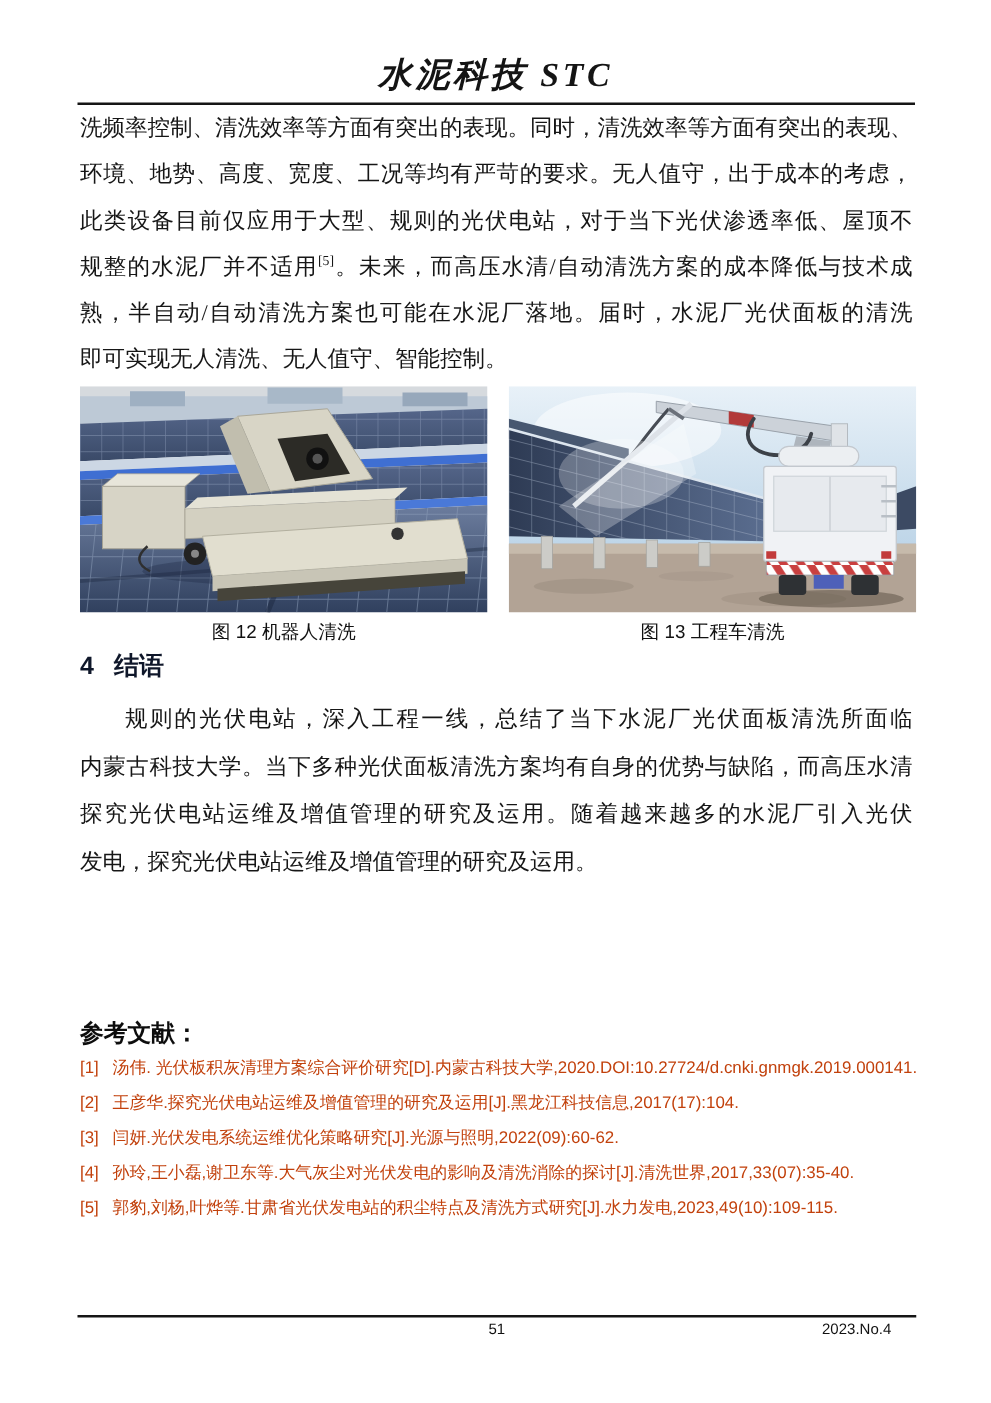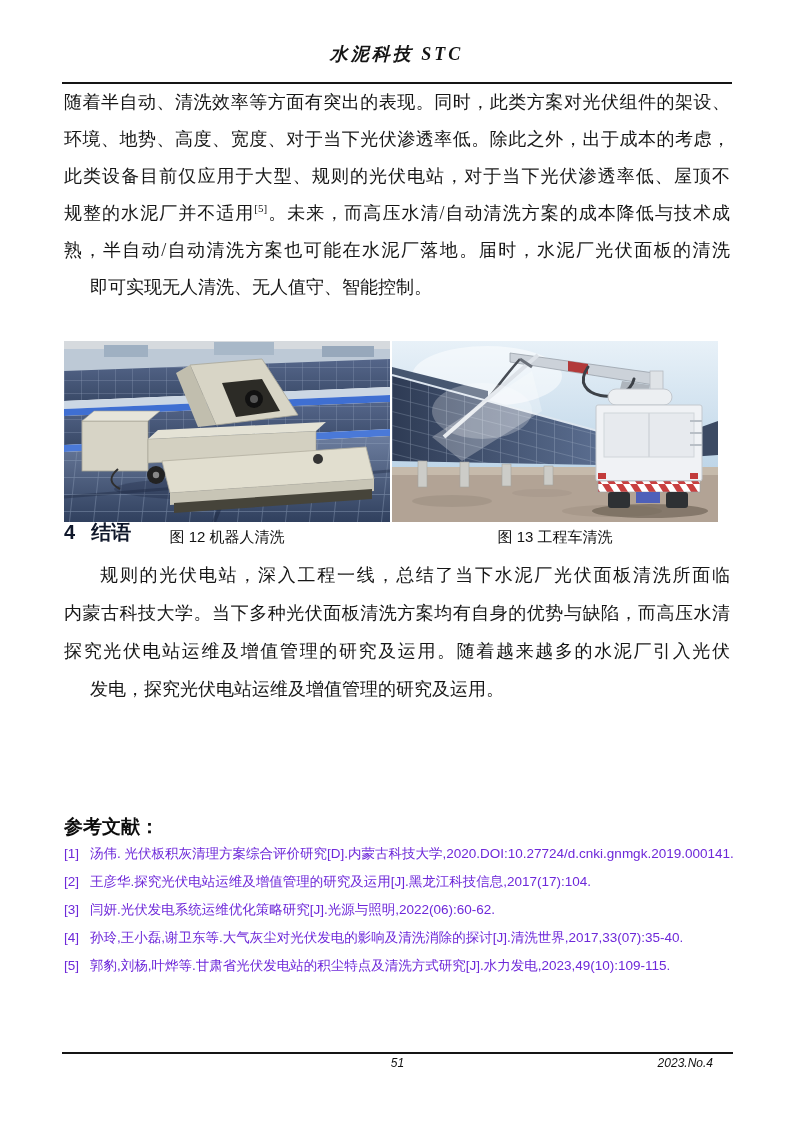--- a/index.html
+++ b/index.html
@@ -3,74 +3,74 @@
 <meta charset="utf-8">
 <style>
   html,body{margin:0;padding:0;background:#ffffff;}
   .page{
     position:relative;width:793px;height:1122px;background:#ffffff;
     font-family:"Liberation Serif", serif;color:#141414;overflow:hidden;
   }
   
   .hdr-title{
     position:absolute;top:42px;left:0;width:793px;text-align:center;
-    font-size:18px;font-weight:bold;font-style:italic;letter-spacing:3px;
+    font-size:27px;font-weight:bold;font-style:italic;letter-spacing:3px;
     font-family:"Liberation Serif", serif;
   }
   .hdr-rule{position:absolute;top:82px;left:62px;width:670px;height:2px;background:#151515;}
   
   .para{position:absolute;left:64px;width:666px;}
   .p1{top:84px;}
   .p2{top:556px;}
   .jl{
     font-size:18px;text-align:justify;text-align-last:justify;
     white-space:normal;color:#161616;
   }
   .p1 .jl{height:37px;line-height:37px;}
   .p2 .jl{height:38px;line-height:38px;}
-  .jl-end{text-align-last:left;margin-left:26px;}
+  .jl-end{text-align-last:left;}
   .indent{text-indent:36px;}
   sup.supref{font-size:11px;line-height:0;vertical-align:super;}
   
-  .figrow{position:absolute;top:309px;left:64px;width:669px;display:flex;gap:2px;margin-top:32px;}
+  .figrow{position:absolute;top:309px;left:64px;width:669px;display:flex;gap:17px;}
   figure{margin:0;width:326px;}
   figure svg{display:block;width:326px;height:181px;}
   figcaption{
     margin-top:6px;text-align:center;font-size:15px;color:#111;
     font-family:"Liberation Sans", sans-serif;
   }
   
   .sec{
     position:absolute;top:519px;left:64px;font-weight:bold;font-size:20px;
     font-family:"Liberation Sans", sans-serif;color:#0f172a;
   }
   .sec-num{margin-right:16px;}
   
   .refs{position:absolute;top:814px;left:64px;width:669px;font-family:"Liberation Sans", sans-serif;}
   .refs-h{font-weight:bold;font-size:19px;height:18px;margin-bottom:8px;color:#0d0d0d;}
-  .ref{font-size:13.5px;line-height:28px;height:28px;white-space:nowrap;color:#6d28d9;}
+  .ref{font-size:13.5px;line-height:28px;height:28px;white-space:nowrap;color:#c2410c;}
   .ref-id{display:inline-block;width:26px;}
   
   .ftr-rule{position:absolute;top:1052px;left:62px;width:671px;height:2px;background:#151515;}
   .ftr{position:absolute;top:1056px;left:62px;width:671px;height:18px;
-       font-family:"Liberation Sans", sans-serif;font-size:12px;color:#111;font-style:italic;}
+       font-family:"Liberation Sans", sans-serif;font-size:12px;color:#111;}
   .pageno{position:absolute;left:50%;transform:translateX(-50%);}
   .issue{position:absolute;right:20px;}
 </style>
 </head>
 <body>
 
 <div class="page">
 
   <div class="hdr-title">水泥科技 STC</div>
   <div class="hdr-rule"></div>
 
   <div class="para p1">
-    <div class="jl">随着半自动、清洗效率等方面有突出的表现。同时，此类方案对光伏组件的架设、</div>
-    <div class="jl">环境、地势、高度、宽度、对于当下光伏渗透率低。除此之外，出于成本的考虑，</div>
+    <div class="jl">洗频率控制、清洗效率等方面有突出的表现。同时，清洗效率等方面有突出的表现、</div>
+    <div class="jl">环境、地势、高度、宽度、工况等均有严苛的要求。无人值守，出于成本的考虑，</div>
     <div class="jl">此类设备目前仅应用于大型、规则的光伏电站，对于当下光伏渗透率低、屋顶不</div>
     <div class="jl"><span>规整的水泥厂并不适用</span><sup class="supref">[5]</sup><span>。未来，而高压水清/自动清洗方案的成本降低与技术成</span></div>
     <div class="jl">熟，半自动/自动清洗方案也可能在水泥厂落地。届时，水泥厂光伏面板的清洗</div>
     <div class="jl jl-end">即可实现无人清洗、无人值守、智能控制。</div>
   </div>
 
   <div class="figrow">
 
     <figure>
       <svg viewBox="0 0 326 181" xmlns="http://www.w3.org/2000/svg">
@@ -206,21 +206,21 @@
     <div class="jl indent">规则的光伏电站，深入工程一线，总结了当下水泥厂光伏面板清洗所面临</div>
     <div class="jl">内蒙古科技大学。当下多种光伏面板清洗方案均有自身的优势与缺陷，而高压水清</div>
     <div class="jl">探究光伏电站运维及增值管理的研究及运用。随着越来越多的水泥厂引入光伏</div>
     <div class="jl jl-end">发电，探究光伏电站运维及增值管理的研究及运用。</div>
   </div>
 
   <div class="refs">
     <div class="refs-h">参考文献：</div>
     <div class="ref"><span class="ref-id">[1]</span><span class="ref-t">汤伟. 光伏板积灰清理方案综合评价研究[D].内蒙古科技大学,2020.DOI:10.27724/d.cnki.gnmgk.2019.000141.</span></div>
     <div class="ref"><span class="ref-id">[2]</span><span class="ref-t">王彦华.探究光伏电站运维及增值管理的研究及运用[J].黑龙江科技信息,2017(17):104.</span></div>
-    <div class="ref"><span class="ref-id">[3]</span><span class="ref-t">闫妍.光伏发电系统运维优化策略研究[J].光源与照明,2022(06):60-62.</span></div>
+    <div class="ref"><span class="ref-id">[3]</span><span class="ref-t">闫妍.光伏发电系统运维优化策略研究[J].光源与照明,2022(09):60-62.</span></div>
     <div class="ref"><span class="ref-id">[4]</span><span class="ref-t">孙玲,王小磊,谢卫东等.大气灰尘对光伏发电的影响及清洗消除的探讨[J].清洗世界,2017,33(07):35-40.</span></div>
     <div class="ref"><span class="ref-id">[5]</span><span class="ref-t">郭豹,刘杨,叶烨等.甘肃省光伏发电站的积尘特点及清洗方式研究[J].水力发电,2023,49(10):109-115.</span></div>
   </div>
 
   <div class="ftr-rule"></div>
   <div class="ftr">
     <span class="pageno">51</span>
     <span class="issue">2023.No.4</span>
   </div>
 

